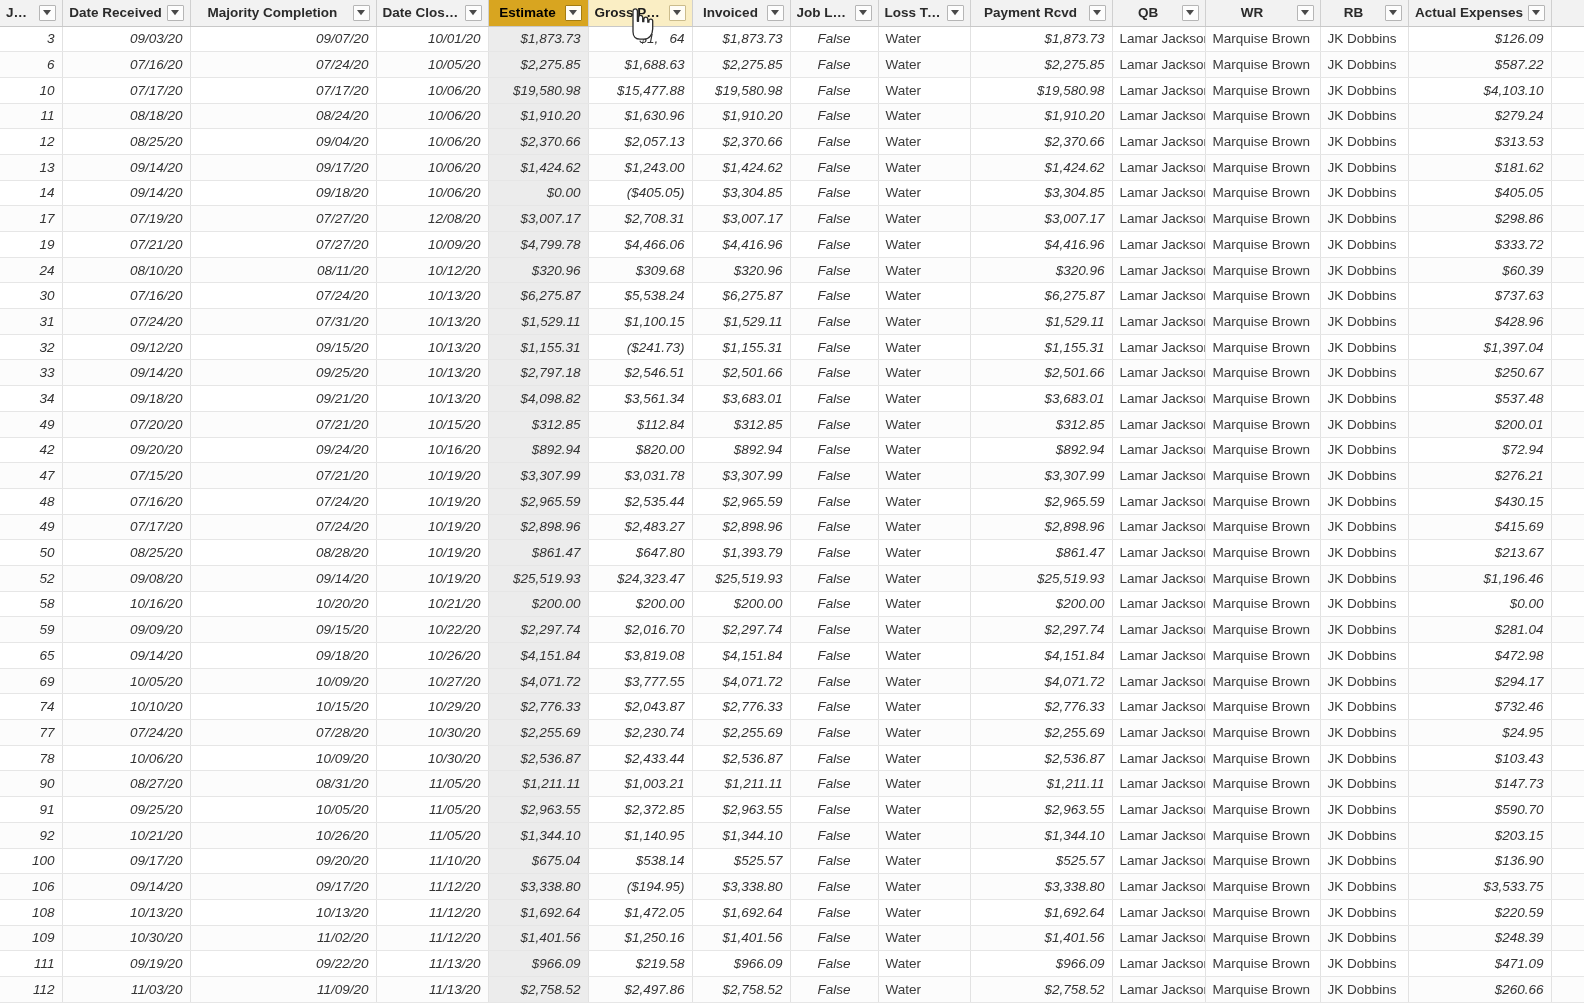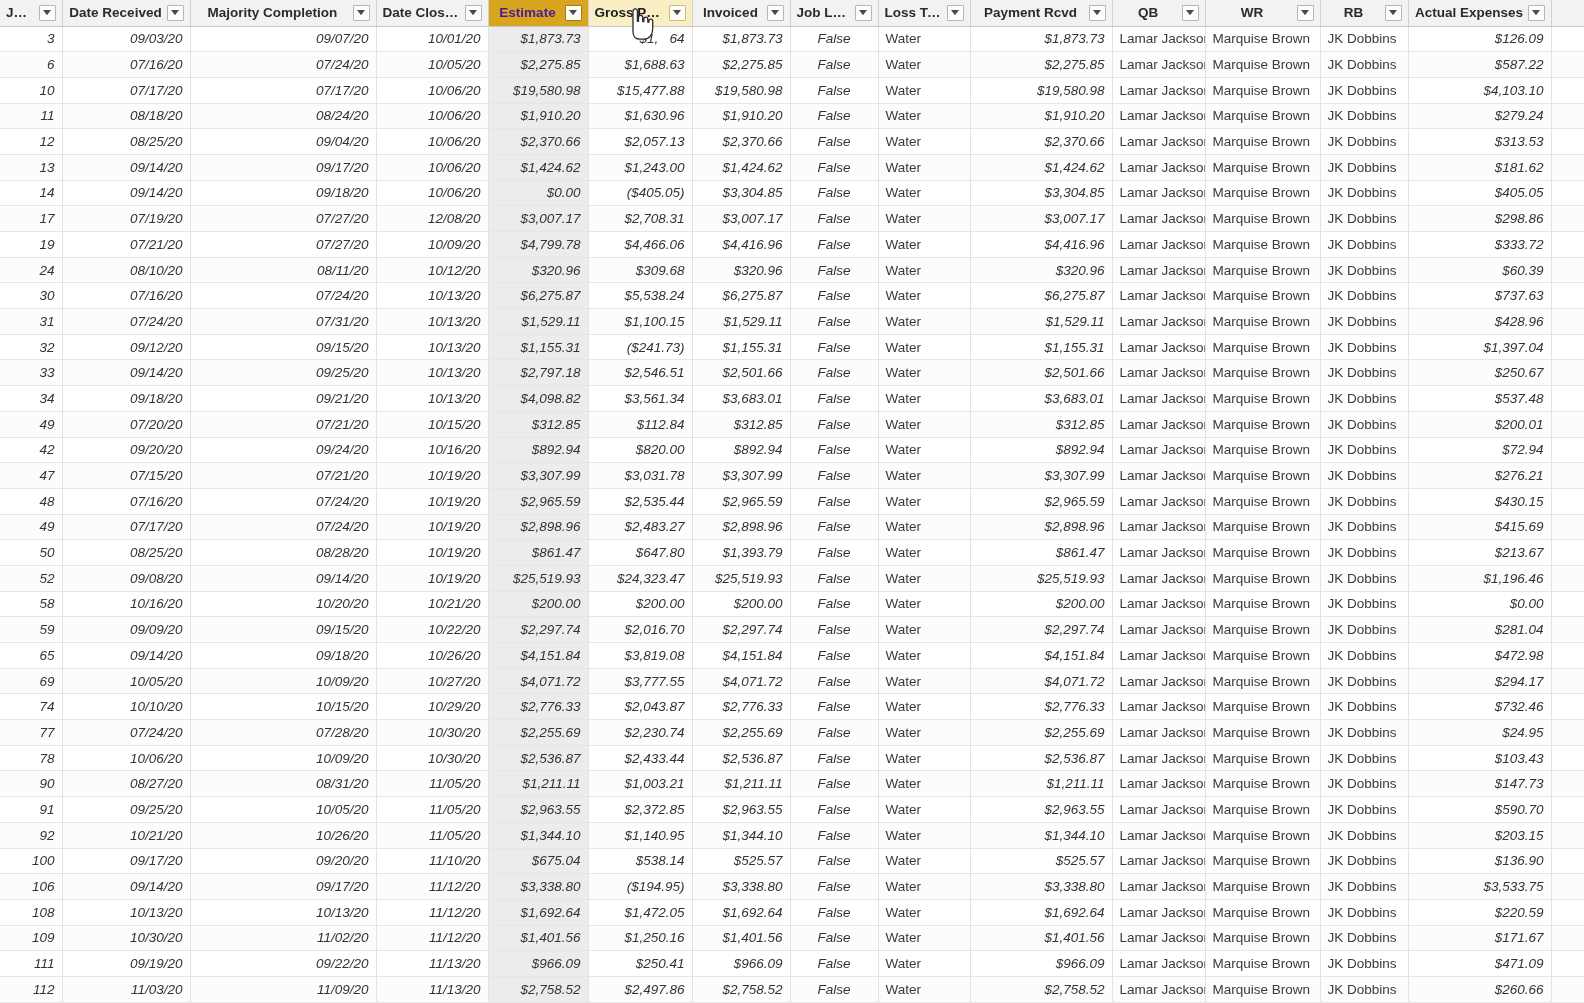--- a/index.html
+++ b/index.html
@@ -64,21 +64,21 @@
     display: flex;
     align-items: center;
     justify-content: center;
     cursor: pointer;
   }
   .filter-btn svg { display: block; }
 
   
   thead th.col-sorted {
     background: #d8a520;
-    color: #4c1d95;
+    color: #000000;
   }
   thead th.col-sorted .filter-btn { background: #fffdf6; border-color: #a37c12; }
   thead th.col-hover {
     background: #faeec4;
     color: #1c1c1c;
   }
   thead th.col-hover .filter-btn { background: #fffdf6; border-color: #cbbc8c; }
 
   
   tbody td {
@@ -905,30 +905,30 @@
           <td class="num">11/12/20</td>
           <td class="num cell-sorted">$1,401.56</td>
           <td class="num">$1,250.16</td>
           <td class="num">$1,401.56</td>
           <td class="bool">False</td>
           <td class="txt">Water</td>
           <td class="num">$1,401.56</td>
           <td class="txt">Lamar Jackson</td>
           <td class="txt">Marquise Brown</td>
           <td class="txt">JK Dobbins</td>
-          <td class="num">$171.67</td>
+          <td class="num">$248.39</td>
           <td class="num"></td>
         </tr>
         <tr>
           <td class="num">111</td>
           <td class="num">09/19/20</td>
           <td class="num">09/22/20</td>
           <td class="num">11/13/20</td>
           <td class="num cell-sorted">$966.09</td>
-          <td class="num">$250.41</td>
+          <td class="num">$219.58</td>
           <td class="num">$966.09</td>
           <td class="bool">False</td>
           <td class="txt">Water</td>
           <td class="num">$966.09</td>
           <td class="txt">Lamar Jackson</td>
           <td class="txt">Marquise Brown</td>
           <td class="txt">JK Dobbins</td>
           <td class="num">$471.09</td>
           <td class="num"></td>
         </tr>

